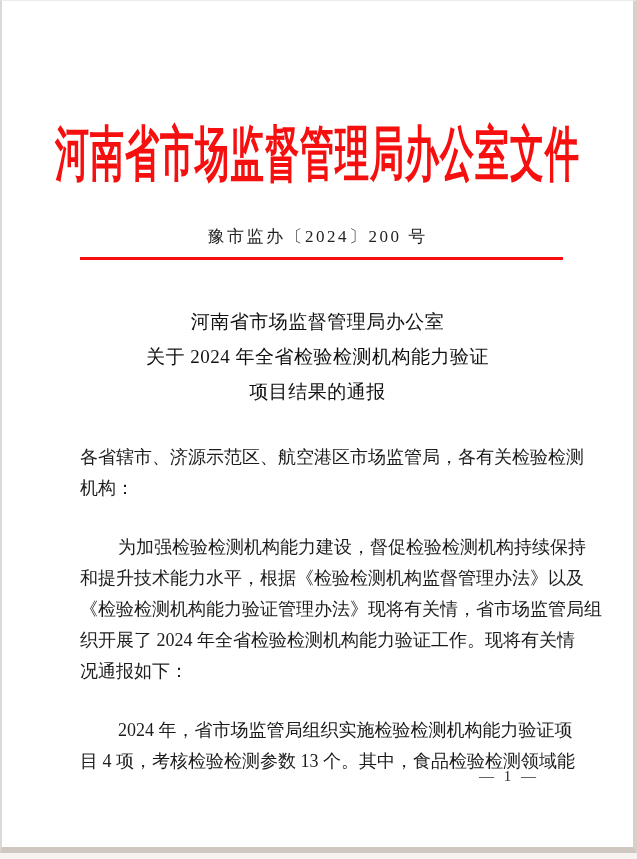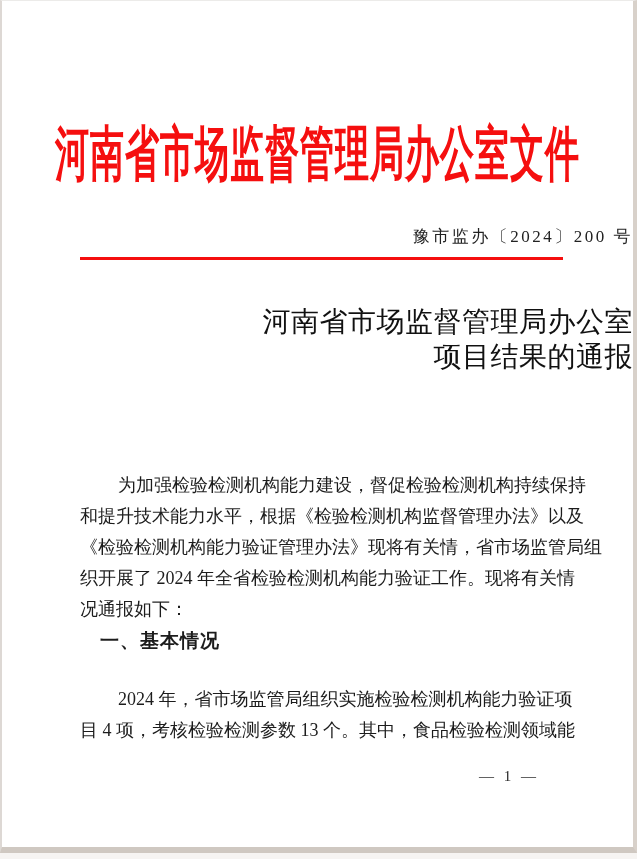--- a/index.html
+++ b/index.html
@@ -36,41 +36,41 @@
     white-space: nowrap;
     color: #f50f0f;
     transform: scaleY(1.75);
     transform-origin: center;
   }
   .doc-number {
     position: absolute;
     top: 224px;
     left: 0;
     width: 100%;
-    text-align: right;
+    text-align: center;
     font-size: 17px;
     letter-spacing: 2.5px;
     color: #222;
     white-space: nowrap;
   }
   .red-line {
     position: absolute;
     top: 256px;
     left: 78px;
     width: 483px;
     height: 3px;
     background: #f50f0f;
   }
   .doc-title {
     position: absolute;
     top: 303px;
     left: 0;
     width: 100%;
-    text-align: right;
-    font-size: 28px;
+    text-align: center;
+    font-size: 19px;
     line-height: 35px;
     letter-spacing: 0.5px;
     color: #111;
   }
   .body-text {
     position: absolute;
     top: 441px;
     left: 78px;
     width: 484px;
     font-size: 18px;
@@ -115,29 +115,31 @@
 <div class="sheet">
 
   <div class="red-header">河南省市场监督管理局办公室文件</div>
 
   <div class="doc-number">豫市监办〔2024〕200 号</div>
 
   <div class="red-line"></div>
 
   <div class="doc-title">
     <div>河南省市场监督管理局办公室</div>
+    <div>关于 2024 年全省检验检测机构能力验证</div>
     <div>项目结果的通报</div>
   </div>
 
   <div class="body-text">
+    <div class="line">各省辖市、济源示范区、航空港区市场监管局，各有关检验检测</div>
+    <div class="line short">机构：</div>
     <div class="line indent">为加强检验检测机构能力建设，督促检验检测机构持续保持</div>
     <div class="line">和提升技术能力水平，根据《检验检测机构监督管理办法》以及</div>
     <div class="line">《检验检测机构能力验证管理办法》现将有关情，省市场监管局组</div>
     <div class="line">织开展了 2024 年全省检验检测机构能力验证工作。现将有关情</div>
     <div class="line short">况通报如下：</div>
-    <div class="line heading">一、基本情况</div>
     <div class="line indent">2024 年，省市场监管局组织实施检验检测机构能力验证项</div>
     <div class="line">目 4 项，考核检验检测参数 13 个。其中，食品检验检测领域能</div>
   </div>
 
   <div class="page-number">— 1 —</div>
 
 </div>
 
 </body></html>

